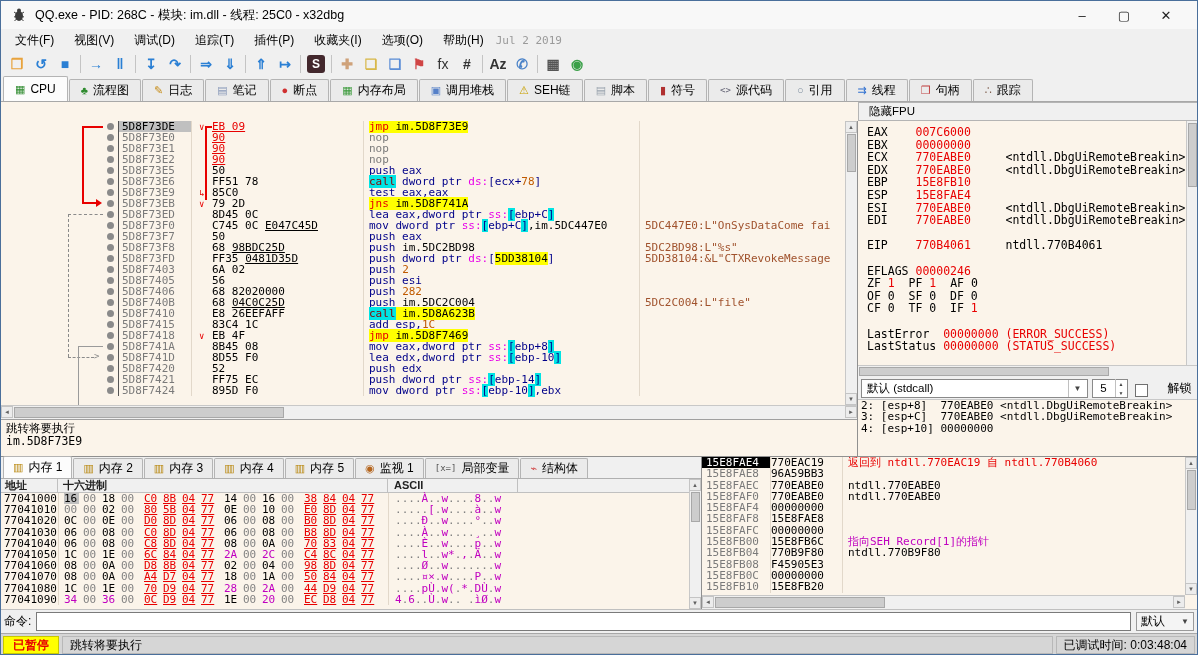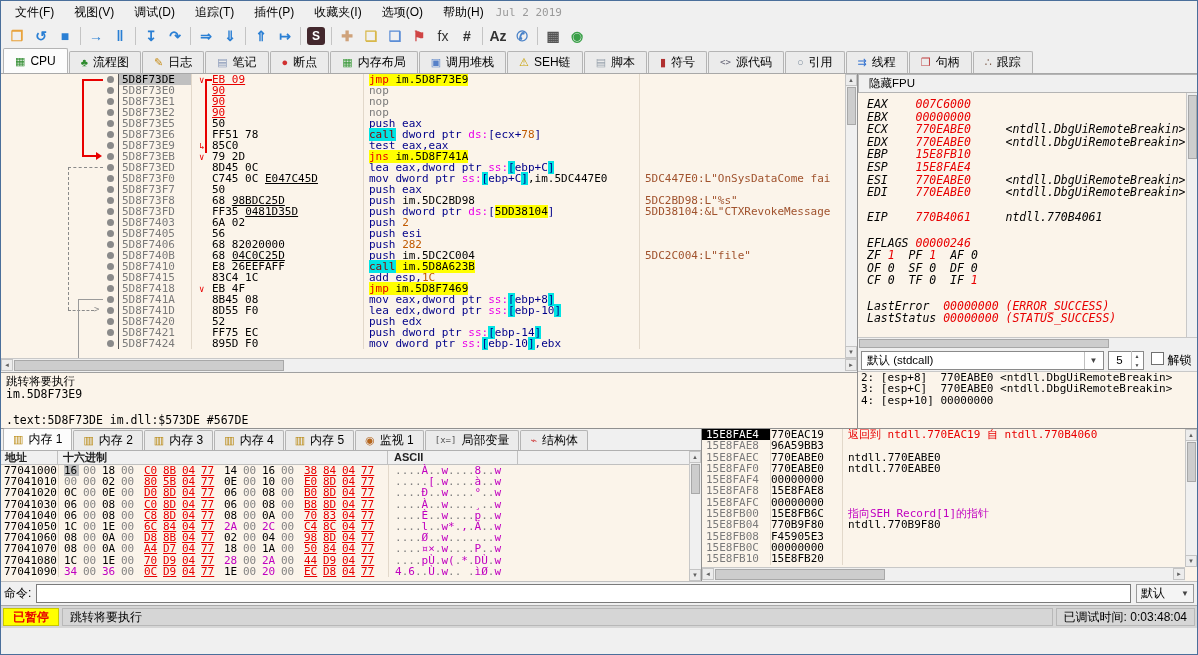--- a/index.html
+++ b/index.html
@@ -24,21 +24,21 @@
   .tb-sep{width:1px;height:18px;background:#c4c4c4;margin:0 3px;}
   
   .tabbar{height:25px;background:#f0f0f0;display:flex;align-items:flex-end;padding-left:2px;border-bottom:1px solid #a8a8a8;flex:none;}
   .tab{height:22px;display:flex;align-items:center;gap:5px;padding:0 11px;font-size:12px;color:#000;
        background:#ebebeb;border:1px solid #b4b4b4;border-bottom:none;border-radius:2px 2px 0 0;margin-right:1px;white-space:nowrap;}
   .tab.active{background:#fcfcfc;height:25px;position:relative;z-index:2;}
   .tab-ic{font-size:11px;line-height:11px;}
   .tab-ic.small{font-size:9px;font-family:"DejaVu Sans Mono",monospace;}
   
   .cpu{display:flex;height:354px;flex:none;background:#fbf4ea;}
-  .disasm-col{width:857px;flex:none;display:flex;flex-direction:column;border-right:1px solid #909090;}
+  .disasm-col{width:857px;flex:none;display:flex;flex-direction:column;border-right:1px solid #909090;margin-top:19px;}
   .disasm-wrap{height:284px;display:flex;flex:none;}
   .disasm{width:845px;position:relative;background:#fbf4ea;overflow:hidden;
           font-family:"DejaVu Sans Mono",monospace;font-size:11px;line-height:11px;}
   .drow{height:11px;display:flex;white-space:pre;}
   .d-gut{width:118px;flex:none;position:relative;border-right:1px solid #555;}
   .dot{position:absolute;right:4px;top:2px;width:7px;height:7px;border-radius:50%;background:#8a8a8a;}
   .d-addr{width:72px;flex:none;color:#7a7a7a;padding-left:3px;}
   .d-addr.sel{background:#c0c0c0;color:#000;}
   .d-bytes{width:172px;flex:none;border-left:1px solid #e2d8ca;}
   .d-mark{display:inline-block;width:20px;padding-left:7px;color:#e80000;font-size:9px;}
@@ -61,31 +61,31 @@
   .sb-th{position:absolute;background:#cdcdcd;border:1px solid #a8a8a8;}
   .hscroll-dis{height:14px;flex:none;position:relative;background:#f0f0f0;border-top:1px solid #c8c8c8;}
   
   .infobox{flex:1;border-top:1px solid #a0a0a0;background:#fbf4ea;color:#000;
            font-family:"DejaVu Sans Mono",monospace;font-size:11.5px;line-height:13px;padding:2px 5px;white-space:pre;}
   
   .regs-col{flex:1;display:flex;flex-direction:column;background:#fbf4ea;}
   .fpu-btn{height:19px;flex:none;background:#f0f0f0;border:1px solid #b4b4b4;font-size:11.5px;
            display:flex;align-items:center;padding-left:10px;color:#000;}
   .regs-wrap{flex:1;display:flex;overflow:hidden;}
-  .regs{flex:1;padding:5px 0 0 9px;font-family:"DejaVu Sans Mono",monospace;font-size:11.5px;line-height:12.6px;white-space:pre;overflow:hidden;font-style:italic;}
+  .regs{flex:1;padding:5px 0 0 9px;font-family:"DejaVu Sans Mono",monospace;font-size:11.5px;line-height:12.6px;white-space:pre;overflow:hidden;}
   .regs-hscroll{height:12px;flex:none;position:relative;background:#f0f0f0;border-top:1px solid #c8c8c8;}
   .convbar{height:22px;flex:none;display:flex;align-items:center;gap:4px;padding:0 3px;background:#f0f0f0;}
   .combo{flex:1;height:19px;background:#fff;border:1px solid #8a8a8a;font-size:11.5px;display:flex;align-items:center;padding:0 5px;position:relative;}
   .combo .arr{margin-left:auto;font-size:8px;color:#444;border-left:1px solid #c0c0c0;padding-left:5px;height:100%;display:flex;align-items:center;}
   .combo .arr::before{content:"▼";}
   .spin{width:36px;height:19px;background:#fff;border:1px solid #8a8a8a;display:flex;align-items:center;font-size:11.5px;}
   .spin .val{flex:1;text-align:center;}
   .spin .ud{width:12px;display:flex;flex-direction:column;border-left:1px solid #c0c0c0;font-size:5px;color:#444;}
   .spin .ud span{height:9px;display:flex;align-items:center;justify-content:center;}
-  .chkwrap{display:flex;align-items:flex-start;gap:4px;padding:0 3px;font-size:12px;}
+  .chkwrap{display:flex;align-items:flex-end;gap:20px;padding:0 3px;font-size:12px;}
   .chk{width:13px;height:13px;background:#fff;border:1px solid #707070;}
   .args{height:57px;flex:none;font-family:"DejaVu Sans Mono",monospace;font-size:11px;line-height:11.4px;white-space:pre;overflow:hidden;border-top:1px solid #c8c8c8;}
   .arg-row{height:11.4px;padding-left:3px;}
   .arg-row.sel{background:#3a3a3a;color:#fff;}
   
   .bottom{display:flex;height:153px;flex:none;border-top:1px solid #909090;background:#fbf4ea;}
   .bleft{width:700px;flex:none;display:flex;flex-direction:column;position:relative;}
   .btabs{height:22px;flex:none;background:#f0f0f0;display:flex;align-items:flex-end;border-bottom:1px solid #b0b0b0;padding-left:2px;}
   .btab{height:20px;display:flex;align-items:center;gap:5px;padding:0 9px;font-size:12px;background:#ebebeb;
         border:1px solid #b4b4b4;border-bottom:none;border-radius:2px 2px 0 0;margin-right:1px;white-space:nowrap;}
@@ -129,20 +129,33 @@
   .statusbar{height:23px;flex:none;display:flex;align-items:center;background:#d6d6d6;border-top:1px solid #a8a8a8;padding:2px 2px;gap:3px;}
   .st-badge{background:#ffff00;color:#e80000;font-weight:bold;font-size:12px;padding:1px 9px;height:18px;display:flex;align-items:center;border:1px solid #c8c800;}
   .st-msg{flex:1;font-size:12px;color:#000;height:18px;display:flex;align-items:center;padding:0 7px;border:1px solid #b8b8b8;background:#d6d6d6;}
   .st-time{font-size:12px;color:#000;height:18px;display:flex;align-items:center;padding:0 7px;border:1px solid #b8b8b8;white-space:pre;}
 </style>
 </head>
 <body>
 
 <div class="win">
 
+  <div class="titlebar">
+    <svg class="app-icon" viewBox="0 0 16 16">
+      <ellipse cx="8" cy="9" rx="4" ry="5" fill="#3a3a3a"></ellipse>
+      <circle cx="8" cy="3.5" r="2" fill="#3a3a3a"></circle>
+      <path d="M3 5 L6 7 M3 10 L4.5 9.5 M3.5 14 L6 11.5 M13 5 L10 7 M13 10 L11.5 9.5 M12.5 14 L10 11.5" stroke="#3a3a3a" stroke-width="1" fill="none"></path>
+    </svg>
+    <span class="title">QQ.exe - PID: 268C - 模块: im.dll - 线程: 25C0 - x32dbg</span>
+    <div class="win-btns" id="winbtns">
+        <div class="win-btn">–</div>
+        <div class="win-btn">▢</div>
+        <div class="win-btn">✕</div>
+      </div>
+  </div>
 
   <div class="menubar" id="menubar">
       <span class="menu-item">文件(F)</span>
       <span class="menu-item">视图(V)</span>
       <span class="menu-item">调试(D)</span>
       <span class="menu-item">追踪(T)</span>
       <span class="menu-item">插件(P)</span>
       <span class="menu-item">收藏夹(I)</span>
       <span class="menu-item">选项(O)</span>
       <span class="menu-item">帮助(H)</span>

